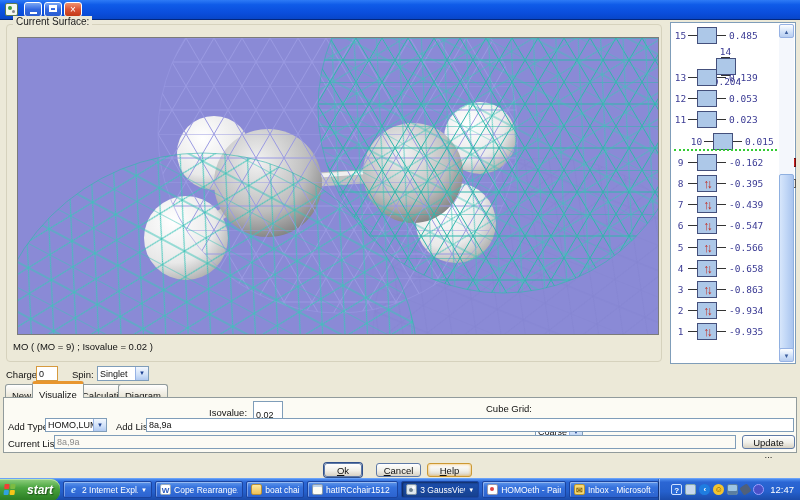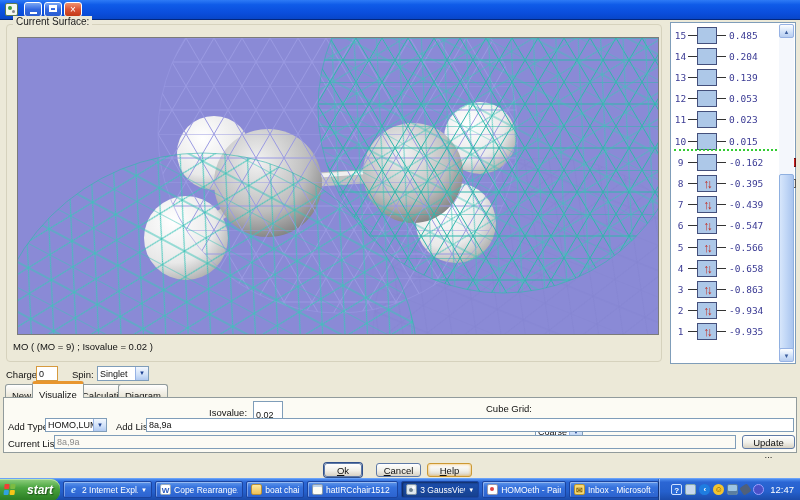--- a/index.html
+++ b/index.html
@@ -214,21 +214,21 @@
 
   <div class="mo-panel">
     <div id="mo-rows">
         <div class="mo-row" style="top: 2px;">
           <span class="mo-num">15</span>
           <span class="mo-line"></span>
           <span class="mo-box"></span>
           <span class="mo-line"></span>
           <span class="mo-val">0.485</span>
         </div>
-        <div class="mo-row" style="top: 23.2px;">
+        <div class="mo-row" style="top: 23.2px; flex-direction: column;">
           <span class="mo-num">14</span>
           <span class="mo-line"></span>
           <span class="mo-box"></span>
           <span class="mo-line"></span>
           <span class="mo-val">0.204</span>
         </div>
         <div class="mo-row" style="top: 44.4px;">
           <span class="mo-num">13</span>
           <span class="mo-line"></span>
           <span class="mo-box"></span>
@@ -242,21 +242,21 @@
           <span class="mo-line"></span>
           <span class="mo-val">0.053</span>
         </div>
         <div class="mo-row" style="top: 86.8px;">
           <span class="mo-num">11</span>
           <span class="mo-line"></span>
           <span class="mo-box"></span>
           <span class="mo-line"></span>
           <span class="mo-val">0.023</span>
         </div>
-        <div class="mo-row" style="top: 108px;">
+        <div class="mo-row" style="top: 108px; margin-left: 16px;">
           <span class="mo-num">10</span>
           <span class="mo-line"></span>
           <span class="mo-box"></span>
           <span class="mo-line"></span>
           <span class="mo-val">0.015</span>
         </div>
         <div class="mo-row" style="top: 129.2px;">
           <span class="mo-num">9</span>
           <span class="mo-line"></span>
           <span class="mo-box"></span>

